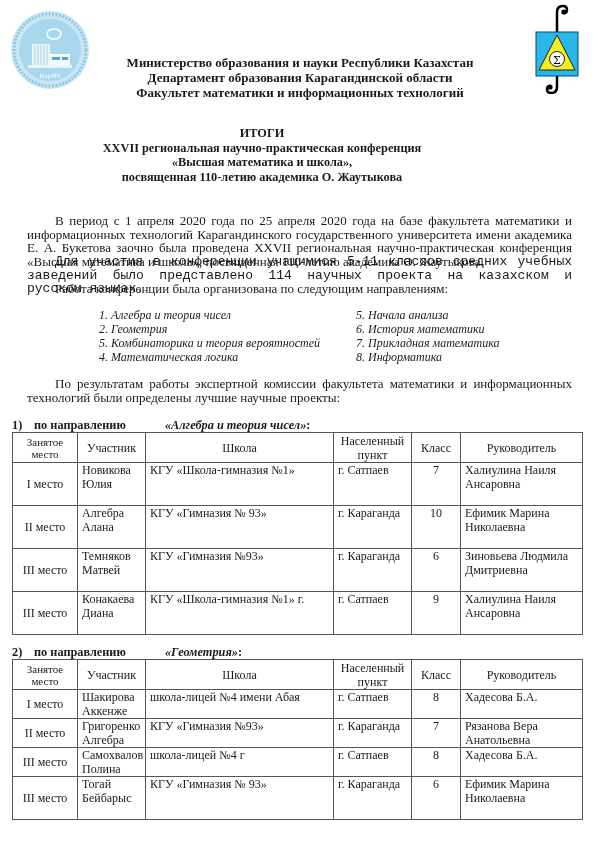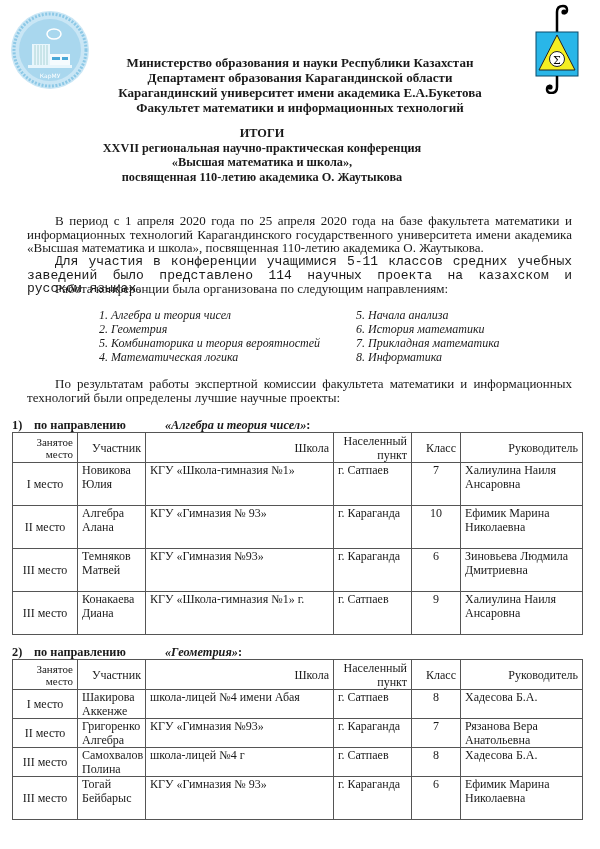--- a/index.html
+++ b/index.html
@@ -25,21 +25,21 @@
   .dir-col.c2 { left:257px; }
   .dir-item { white-space:nowrap; }
   .p4 { top:377px; }
   .section-title { position:absolute; left:12px; font-weight:bold; font-size:12.3px; }
   .section-title .num { display:inline-block; width:22px; }
   .section-title i { font-weight:bold;margin-left:36px; }
   table.results { position:absolute; left:12px; width:570px; border-collapse:collapse;
                   font-size:12px; line-height:14px; table-layout:fixed; }
   table.results td, table.results th { border:1px solid #555; vertical-align:top;
                   padding:0 4px; font-weight:normal; }
-  table.results th { text-align:right; vertical-align:middle; }
+  table.results th { text-align:center; vertical-align:middle; }
   table.results td.place { text-align:center; vertical-align:middle; }
   table.results td.grade { text-align:center; }
   .col-place { width:65px; } .col-part { width:68px; } .col-school { width:188px; }
   .col-city { width:78px; } .col-grade { width:49px; } .col-sup { width:122px; }
 </style>
 </head>
 <body>
 
 <div class="logo-left">
   <svg width="80" height="80" viewBox="0 0 80 80">
@@ -72,34 +72,34 @@
     <circle cx="24" cy="55" r="7.5" fill="#ffffff" stroke="#222" stroke-width="1"></circle>
     <text x="24" y="59.5" text-anchor="middle" font-size="11" fill="#000" font-family="DejaVu Serif, serif">Σ</text>
     <path d="M24 72 L24 83 Q24 89 18 89 Q14 89 14 85 Q14 82 17 82" fill="none" stroke="#000" stroke-width="2.5"></path>
     <circle cx="17" cy="83" r="2.6" fill="#000"></circle>
   </svg>
 </div>
 
 <div class="header">
   <div>Министерство образования и науки Республики Казахстан</div>
   <div>Департамент образования Карагандинской области</div>
-  <div>Карагандинский университет имени академика Е.А.Букетова</div>
   <div>Факультет математики и информационных технологий</div>
 </div>
 
 <div class="title-block">
   <div>ИТОГИ</div>
   <div>XXVII региональная научно-практическая конференция</div>
   <div>«Высшая математика и школа»,</div>
   <div>посвященная 110-летию академика О. Жаутыкова</div>
 </div>
 
 <div class="para p1">
   <span class="line" style="text-indent:28px;">В период с 1 апреля 2020 года по 25 апреля 2020 года на базе факультета математики и</span>
   <span class="line">информационных технологий Карагандинского государственного университета имени академика</span>
+  <span class="line">Е. А. Букетова заочно была проведена XXVII региональная научно-практическая конференция</span>
   <span class="line last">«Высшая математика и школа», посвященная 110-летию академика О. Жаутыкова.</span>
 </div>
 <div class="para p2 indent">Для участия в конференции учащимися 5-11 классов средних учебных заведений было представлено 114 научных проекта на казахском и русском языках.</div>
 <div class="para p3 indent">Работа конференции была организована по следующим направлениям:</div>
 
 <div class="directions">
   <div class="dir-col c1">
     <div class="dir-item">1.  Алгебра и теория чисел</div>
     <div class="dir-item">2.  Геометрия</div>
     <div class="dir-item">5.  Комбинаторика и теория вероятностей</div>

